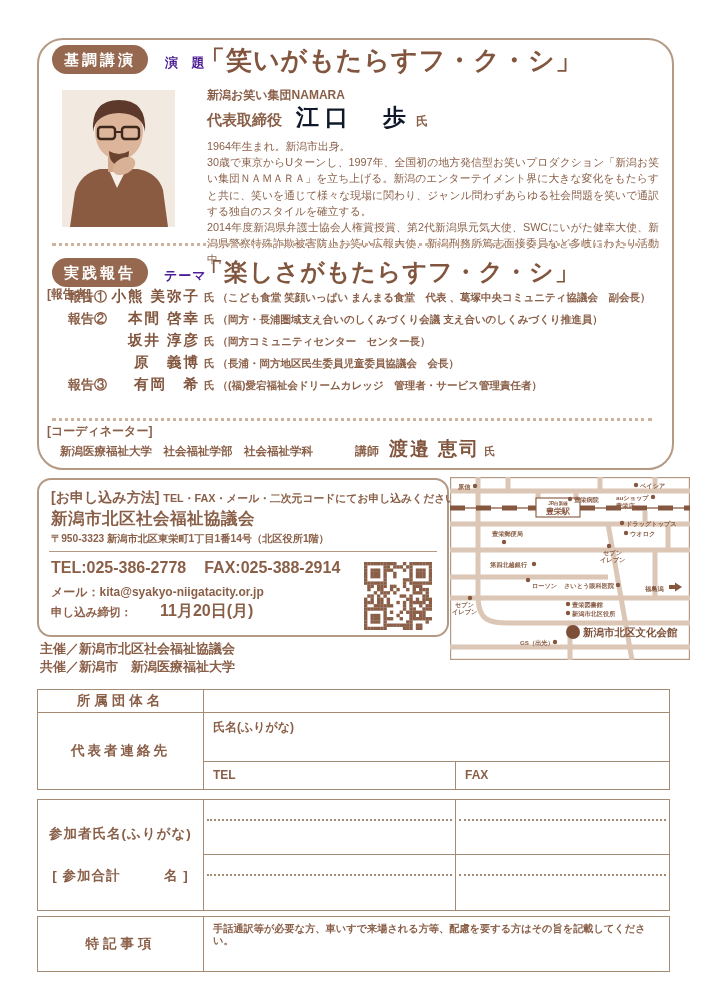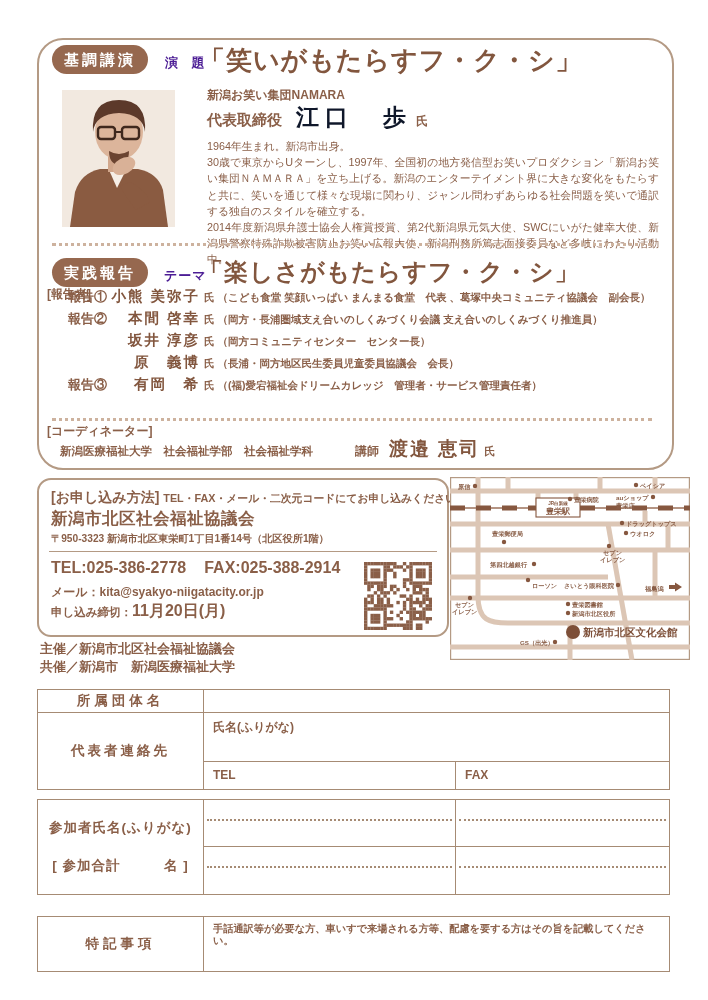--- a/index.html
+++ b/index.html
@@ -37,21 +37,21 @@
   .cname{font-size:19px;font-weight:bold;margin-left:10px;letter-spacing:2px;color:#82563e;}
   .chon{font-size:11px;font-weight:600;margin-left:4px;}
   .app-head{position:absolute;left:12px;top:9px;display:flex;align-items:baseline;white-space:nowrap;}
   .app-head .h{font-size:14px;font-weight:bold;}
   .app-head .n{font-size:10.8px;font-weight:600;margin-left:4px;}
   .app-org{position:absolute;left:12px;top:28px;font-size:16.5px;font-weight:bold;letter-spacing:.5px;}
   .app-addr{position:absolute;left:12px;top:52px;font-size:10.2px;font-weight:600;}
   .app-hline{position:absolute;left:10px;right:10px;top:71px;border-top:1.5px solid #b49a84;}
   .app-tel{position:absolute;left:12px;top:79px;font-size:16px;font-weight:bold;display:flex;gap:18px;}
   .app-mail{position:absolute;left:12px;top:104px;font-size:12px;font-weight:bold;}
-  .app-dead{position:absolute;left:12px;top:121px;display:flex;align-items:baseline;}
+  .app-dead{position:absolute;left:12px;top:121px;display:flex;align-items:baseline;gap:28px;}
   .app-dead .l{font-size:11.5px;font-weight:bold;}
   .app-dead .v{font-size:16px;font-weight:bold;}
   
   .orglines{font-size:13px;font-weight:bold;line-height:18px;}
   
   .tbl{box-sizing:border-box;border:1.6px solid #a68b74;display:grid;}
   .cell{box-sizing:border-box;position:relative;}
   .br{border-right:1.6px solid #a68b74;}
   .bb{border-bottom:1.6px solid #a68b74;}
   .cen{display:flex;align-items:center;justify-content:center;}
@@ -494,21 +494,21 @@
 
   <div class="abs tbl" style="left:37px;top:689px;width:633px;height:101px;grid-template-columns:166px 252px auto;grid-template-rows:23px 49px auto;">
     <div class="cell br bb cen flabel" style="grid-column:1;grid-row:1;">所属団体名</div>
     <div class="cell bb" style="grid-column:2 / 4;grid-row:1;"></div>
     <div class="cell br cen flabel" style="grid-column:1;grid-row:2 / 4;letter-spacing:3px;">代表者連絡先</div>
     <div class="cell bb fsmall" style="grid-column:2 / 4;grid-row:2;">氏名(ふりがな)</div>
     <div class="cell br fsmall" style="grid-column:2;grid-row:3;">TEL</div>
     <div class="cell fsmall" style="grid-column:3;grid-row:3;">FAX</div>
   </div>
 
-  <div class="abs tbl" style="left:37px;top:799px;width:633px;height:96px;grid-template-columns:166px 252px auto;grid-template-rows:1fr 1fr;">
+  <div class="abs tbl" style="left:37px;top:799px;width:633px;height:112px;grid-template-columns:166px 252px auto;grid-template-rows:1fr 1fr;">
     <div class="cell br pl-col" style="grid-column:1;grid-row:1 / 3;">
       <div class="flabel nw" style="letter-spacing:1px;">参加者氏名(ふりがな)</div>
       <div class="flabel nw" style="letter-spacing:1px;">[ 参加合計　　　名 ]</div>
     </div>
     <div class="cell br bb" style="grid-column:2;grid-row:1;">
         <div class="dotline"></div>
       </div>
     <div class="cell bb" style="grid-column:3;grid-row:1;">
         <div class="dotline"></div>
       </div>

